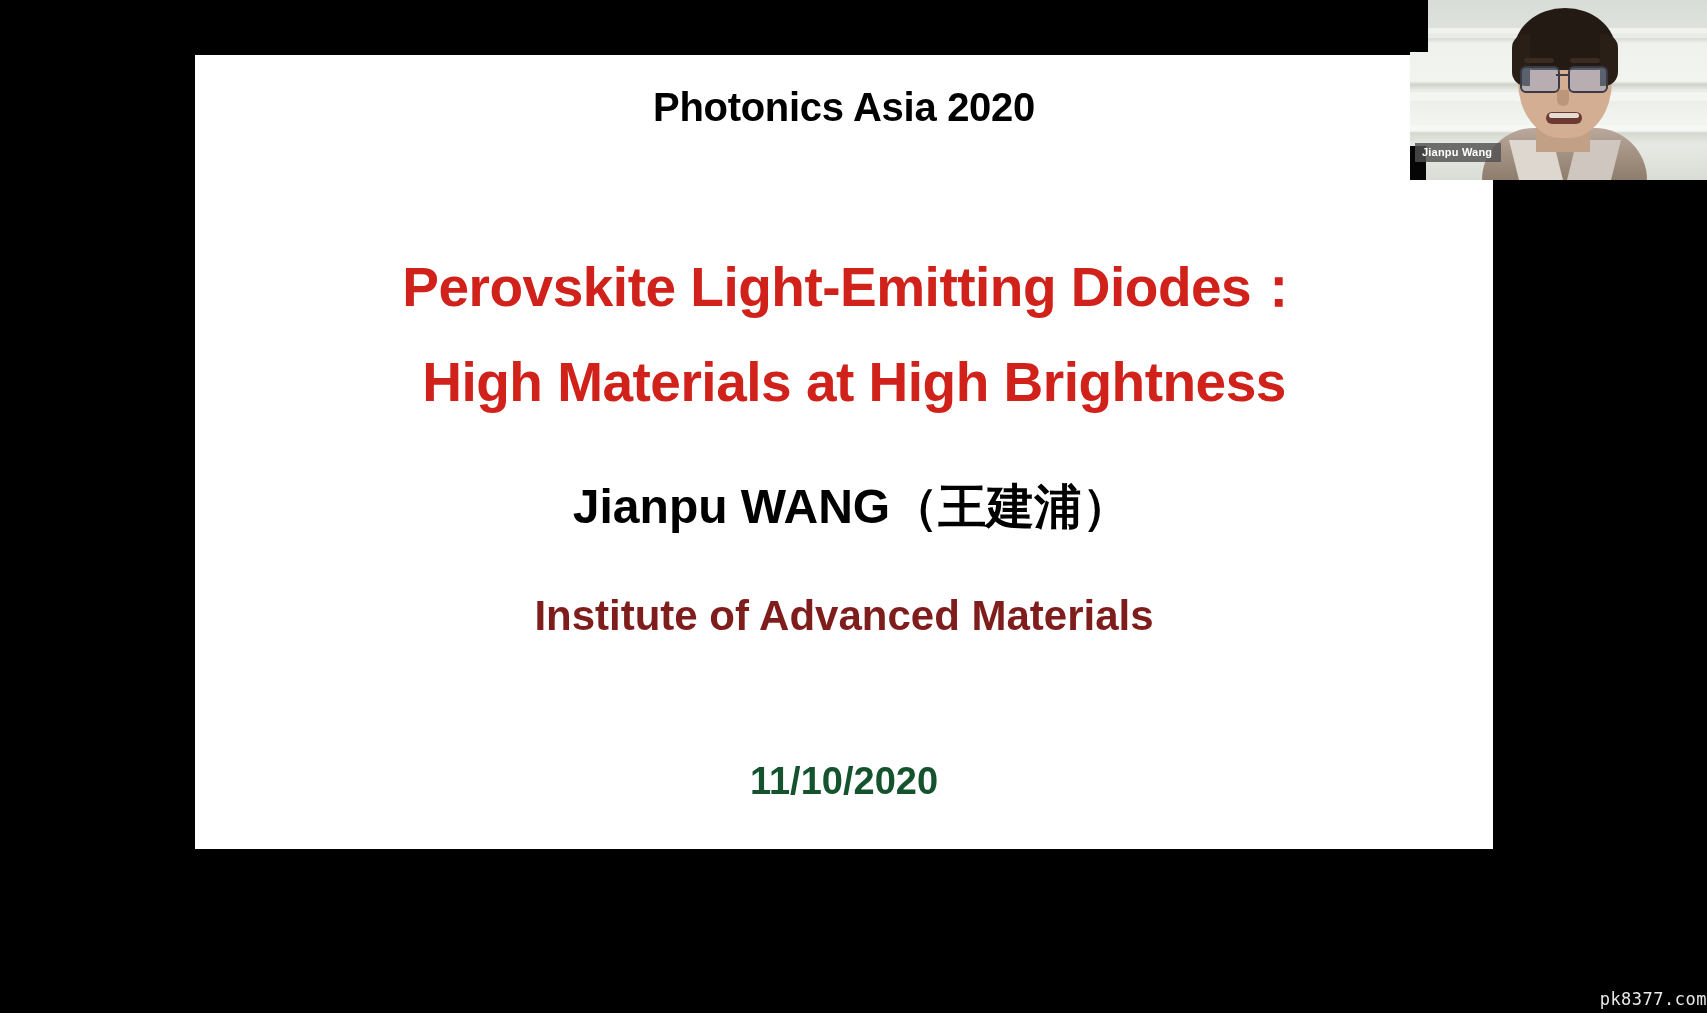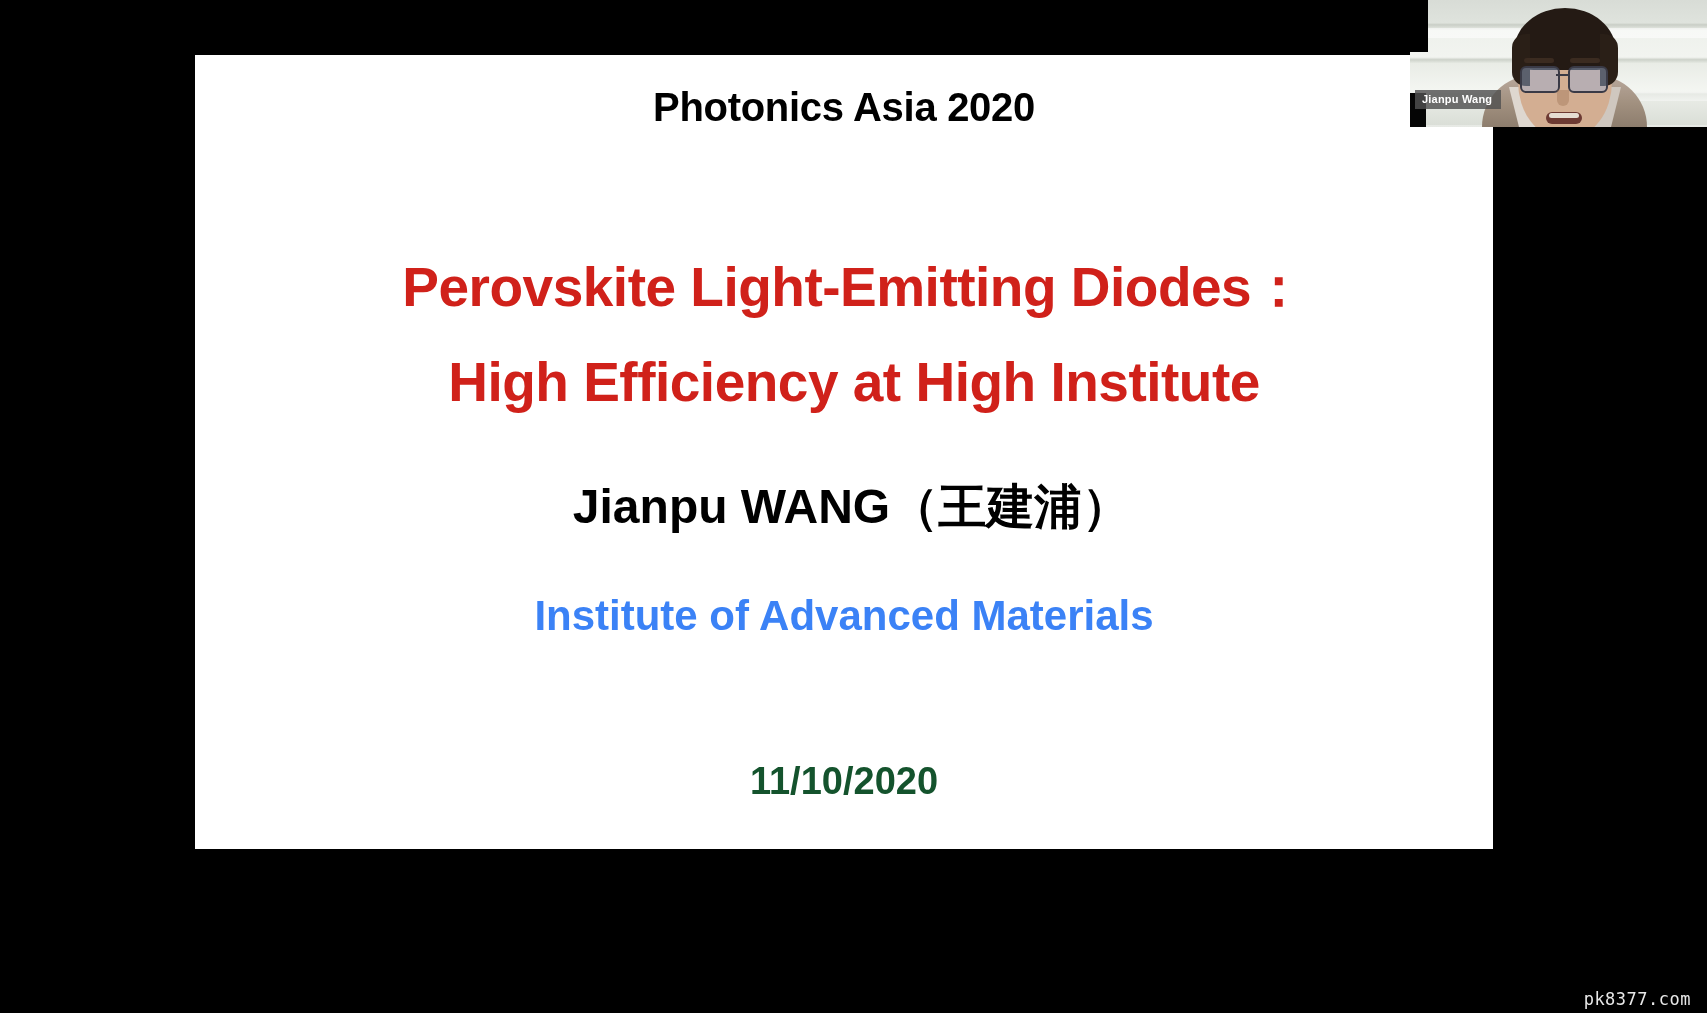--- a/index.html
+++ b/index.html
@@ -84,21 +84,21 @@
     font-family: "Liberation Sans", sans-serif;
     padding-left: 15px;
   }
 
   
   .affiliation {
     position: absolute;
     top: 535px;
     left: 0;
     right: 0;
-    color: #3b82f6;
+    color: #7f1d1d;
     font-weight: bold;
     font-size: 42px;
     line-height: 1.25;
     font-family: "Liberation Sans", sans-serif;
   }
   .affiliation div { display: block; }
 
   
   .date-line {
     position: absolute;
@@ -110,21 +110,21 @@
     color: #14532d;
     font-family: "Liberation Sans", sans-serif;
   }
 
   
   #video-tile {
     position: absolute;
     right: 0px;
     top: 0px;
     width: 297px;
-    height: 127px;
+    height: 180px;
     overflow: hidden;
     background: #2b2b2b;
   }
   .cam-room {
     position: absolute;
     inset: 0;
     background:
       linear-gradient(180deg,
         #d8dcd6 0%,
         #dfe3dd 18%,
@@ -282,41 +282,41 @@
     font-weight: bold;
     padding: 3px 9px 4px 7px;
     letter-spacing: 0.2px;
     font-family: "Liberation Sans", sans-serif;
     white-space: nowrap;
   }
 
   
   #watermark {
     position: absolute;
-    right: 16px;
+    right: 0;
     bottom: 4px;
     color: #e8e8e8;
     font-family: "DejaVu Sans Mono", monospace;
     font-size: 17px;
     letter-spacing: 0.5px;
   }
 </style>
 </head>
 <body>
 
 <div id="stage">
 
   <div id="slide">
     <div class="slide-inner">
 
       <div class="event-line">Photonics Asia 2020</div>
 
       <div class="title-block">
         <div class="title-line">Perovskite Light-Emitting Diodes：</div>
-        <div class="title-line">High Efficiency at High Institute</div>
+        <div class="title-line">High Materials at High Brightness</div>
       </div>
 
       <div class="presenter">Jianpu WANG（王建浦）</div>
 
       <div class="affiliation">
         <div>Institute of Advanced Materials</div>
       </div>
 
       <div class="date-line">11/10/2020</div>
 

